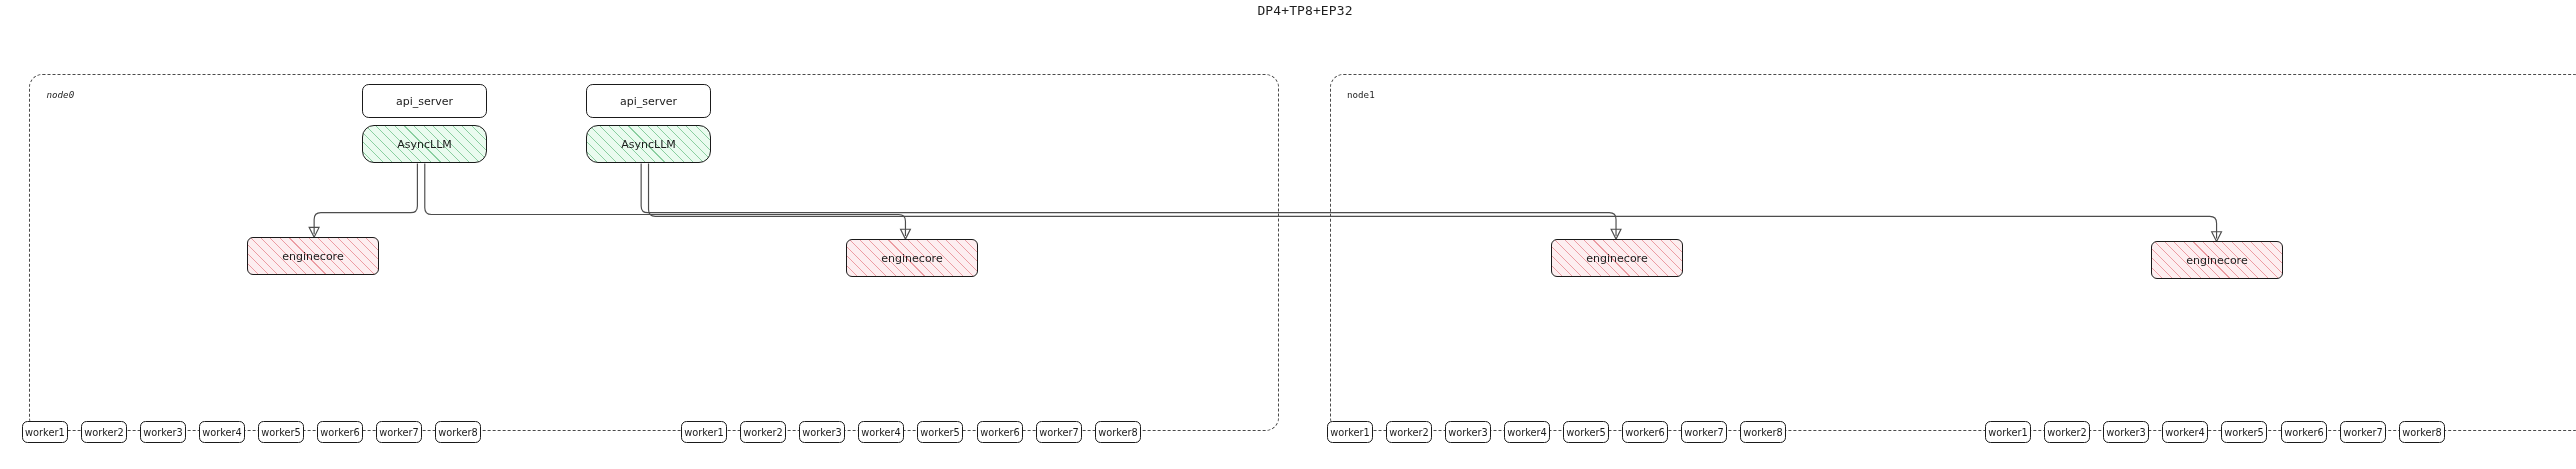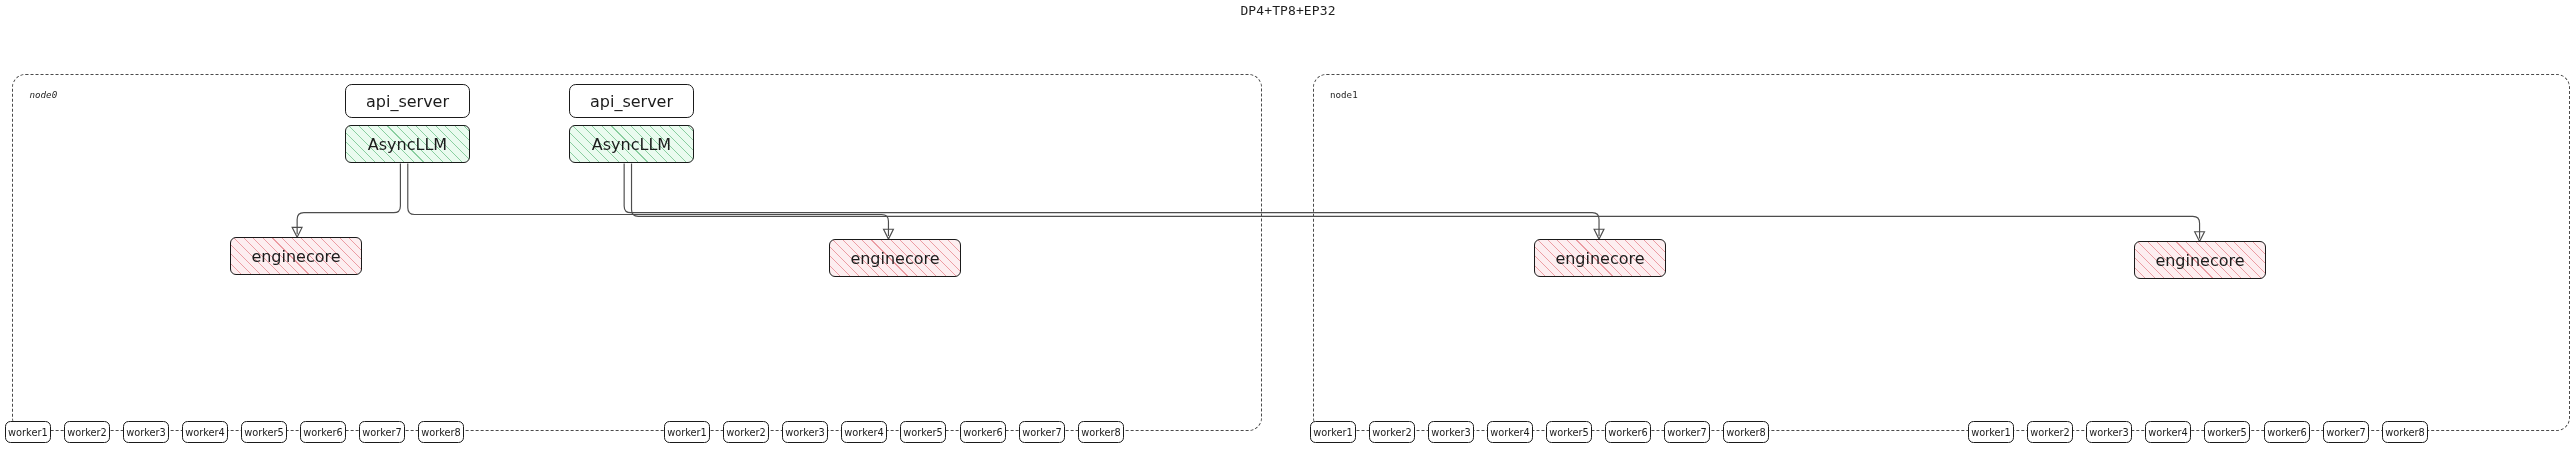--- a/index.html
+++ b/index.html
@@ -3,21 +3,21 @@
 <meta charset="utf-8">
 <title>DP4+TP8+EP32</title>
 <style>
   html,body{margin:0;padding:0;background:#ffffff;}
   body{
     font-family:"DejaVu Sans", sans-serif;
     width:2576px;height:469px;overflow:hidden;position:relative;
     -webkit-font-smoothing:antialiased;
   }
 
-  #stage{position:absolute;left:0;top:0;width:2100px;height:469px;}
+  #stage{position:absolute;left:17px;top:0;width:2100px;height:469px;}
 
   
   .diagram-title{
     position:absolute;left:0;top:2.5px;width:2576px;text-align:center;
     font-family:"DejaVu Sans Mono","Liberation Mono",monospace;
     font-size:13px;color:#1f1f1f;letter-spacing:0.1px;white-space:pre;
   }
 
   
   .node-cluster{
@@ -32,32 +32,32 @@
     font-family:"DejaVu Sans Mono","Liberation Mono",monospace;
     font-size:9.2px;color:#1f1f1f;white-space:pre;
   }
 
   
   .nodebox{
     position:absolute;box-sizing:border-box;
     border:1.4px solid #1a1a1a;
     border-radius:5.5px;
     display:flex;align-items:center;justify-content:center;
-    font-size:16px;color:#1b1b1b;
+    font-size:11px;color:#1b1b1b;
     font-family:"DejaVu Sans","Liberation Sans",sans-serif;
     white-space:nowrap;
     background:#ffffff;
   }
 
   
   .box-api{border-radius:6.8px;background:#ffffff;}
 
   
   .box-async{
-    border-radius:6px;
+    border-radius:12px;
     background-color:#eafbef;
     background-image:repeating-linear-gradient(
         45deg,
         rgba(60,170,95,0.55) 0px,
         rgba(60,170,95,0.55) 0.8px,
         rgba(0,0,0,0) 0.8px,
         rgba(0,0,0,0) 6.8px);
   }
 
   

